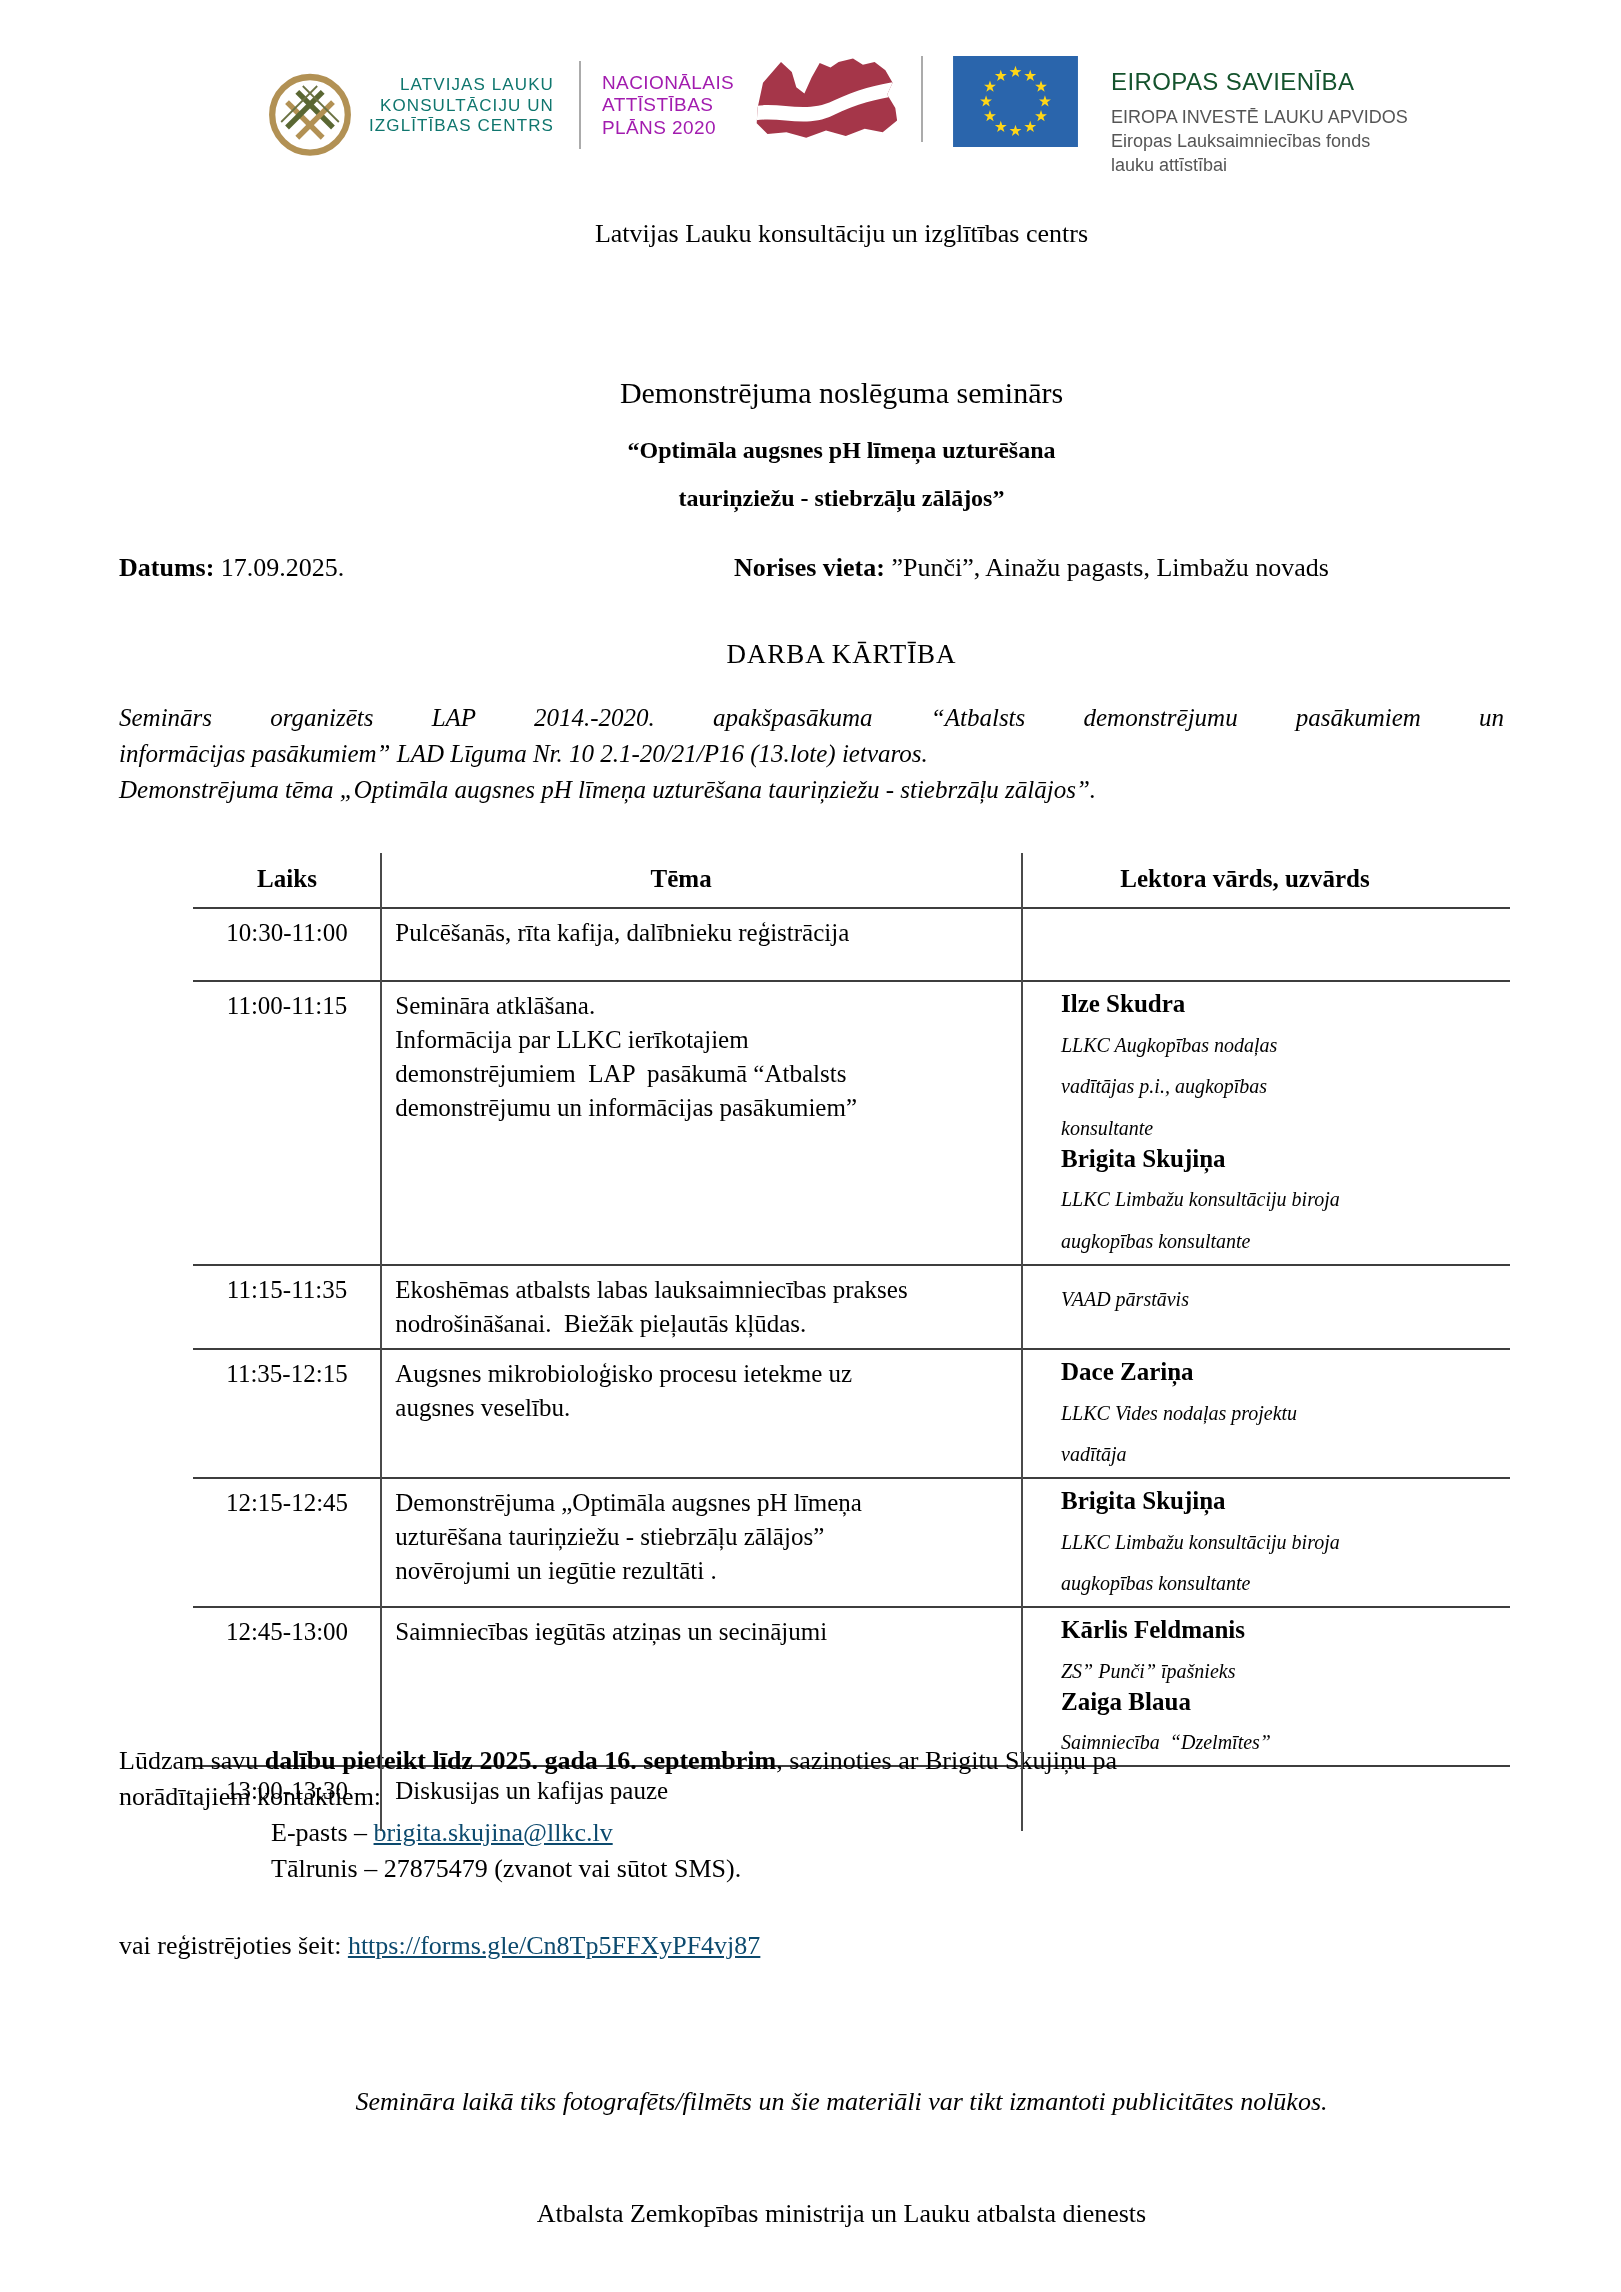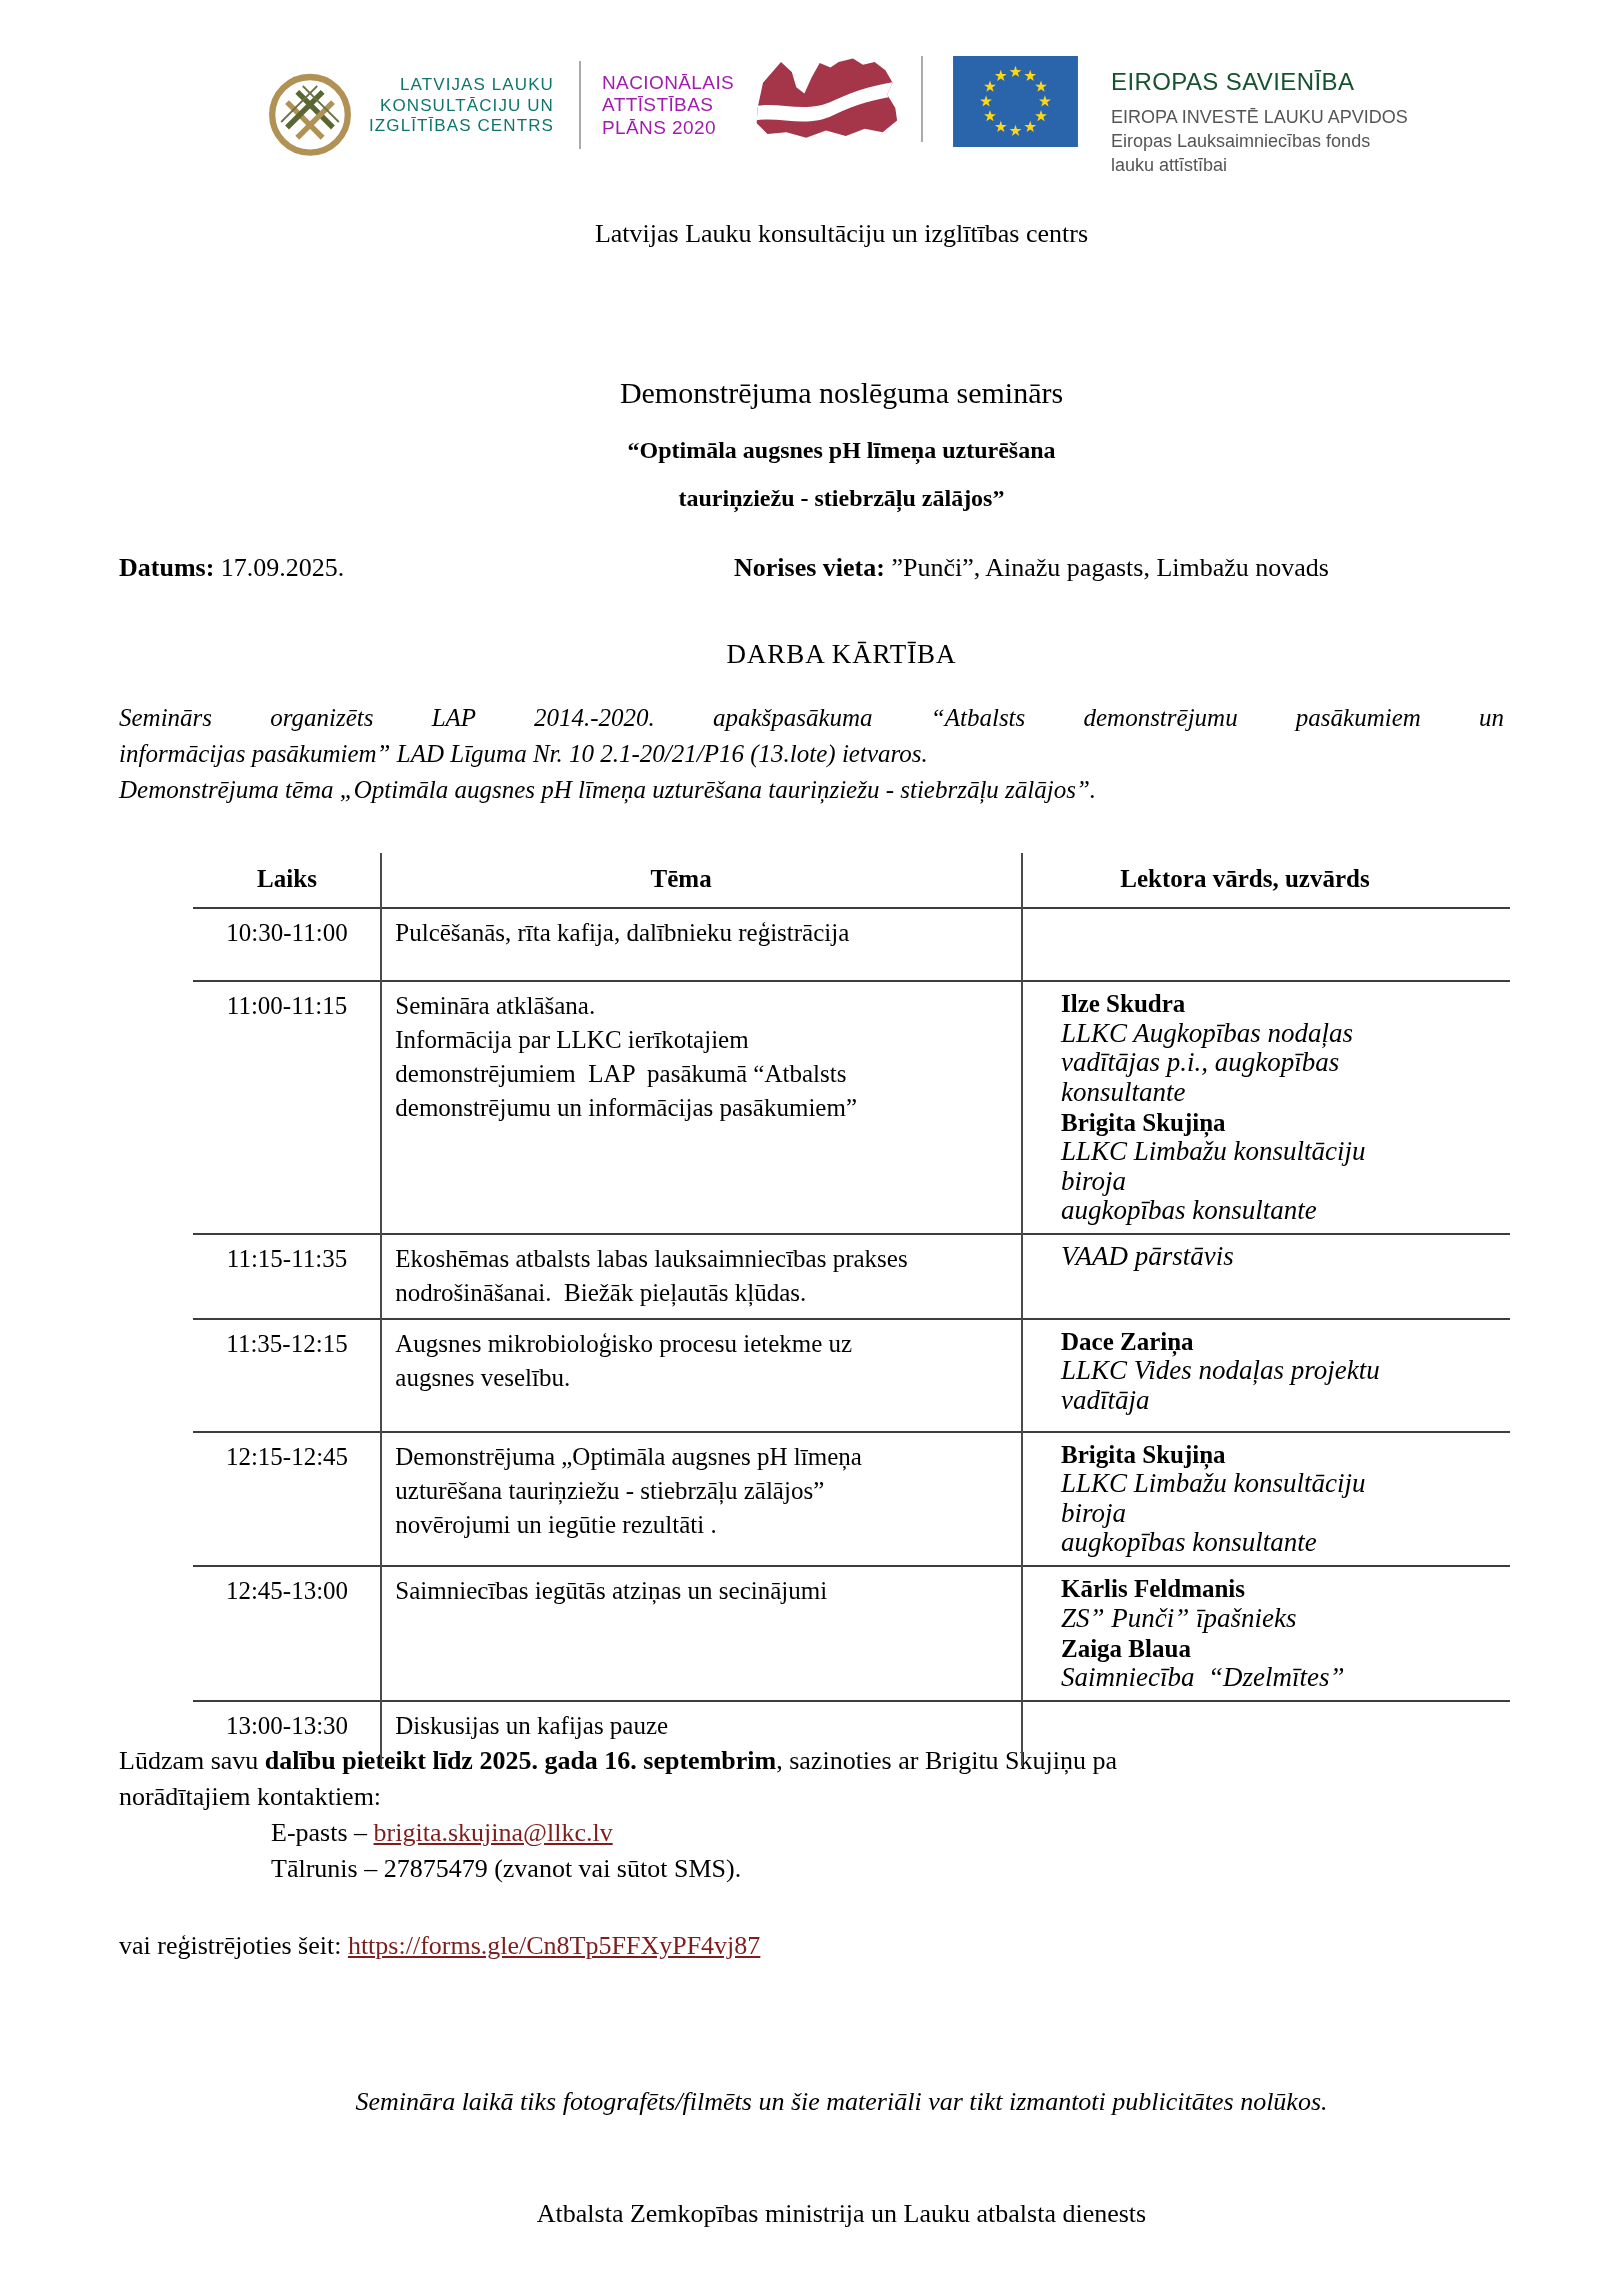--- a/index.html
+++ b/index.html
@@ -40,25 +40,25 @@
   .trow:last-child{border-bottom:none;}
   .c1{width:188px;box-sizing:border-box;text-align:center;padding-top:7.2px;
       font-size:25px;line-height:34px;flex:none;}
   .c2{width:640px;box-sizing:border-box;padding:7.2px 54px 7.2px 14.3px;flex:none;}
   .c3{flex:1;box-sizing:border-box;padding:7.2px 81px 7.2px 40px;}
   .thead{min-height:56px;}
   .thead .c1,.thead .c2,.thead .c3{font-weight:bold;text-align:center;
       padding-top:10.7px;font-size:25px;line-height:30px;}
   .tline{font-size:25px;line-height:34px;white-space:pre-wrap;}
   .lname{font-size:25px;line-height:29.6px;font-weight:bold;}
-  .lrole{font-size:27px;line-height:29.6px;font-style:italic;white-space:pre-wrap;}
+  .lrole{font-size:20px;line-height:29.6px;font-style:italic;white-space:pre-wrap;margin-top:12px;}
   
   .signup{left:119px;top:1743px;width:1388px;font-size:26px;line-height:36px;}
   .indent{margin-left:152px;}
-  a.doclink{color:#7f1d1d;text-decoration:underline;}
+  a.doclink{color:#0c4a6e;text-decoration:underline;}
   .register{left:119px;top:1931px;font-size:26px;}
 </style>
 </head>
 <body>
 
 <div id="page">
 
   <svg class="abs" style="left:265px;top:68px" width="90" height="90" viewBox="0 0 100 100">
     <circle cx="50" cy="52" r="42" fill="none" stroke="#B29154" stroke-width="7"></circle>
     <line x1="35.9" y1="26.5" x2="75.5" y2="66.1" stroke="#5A6733" stroke-width="6"></line>

